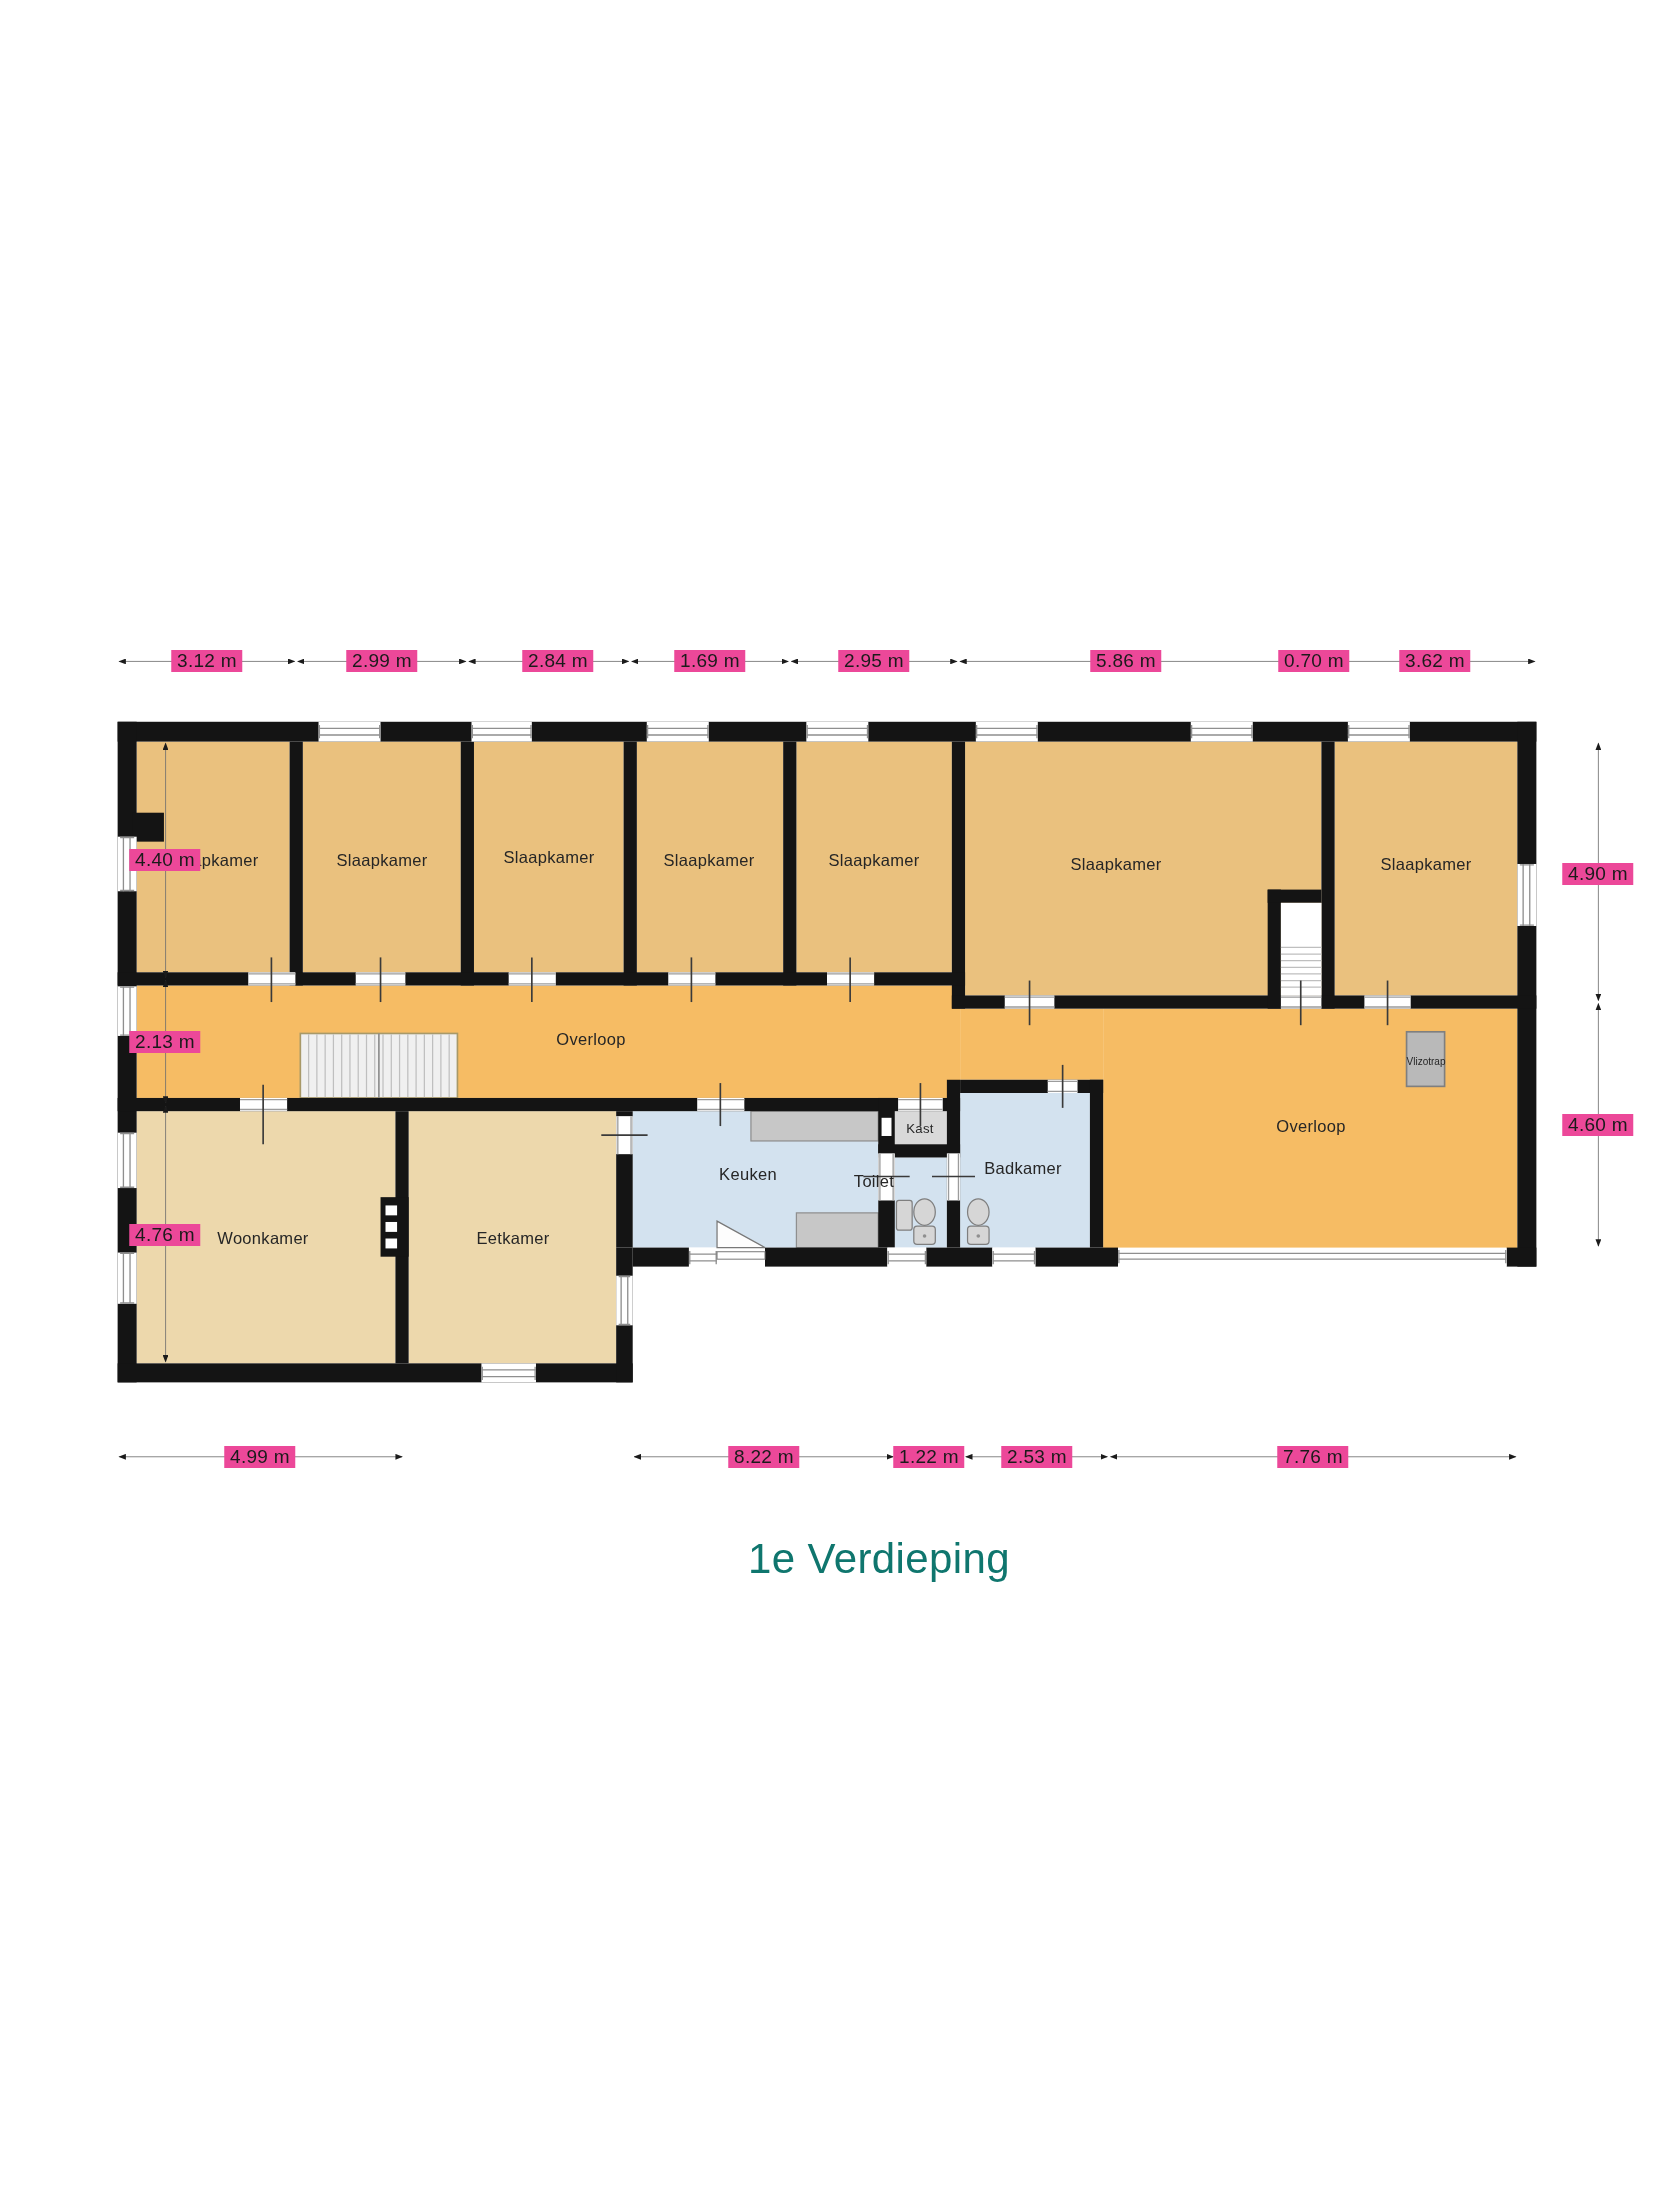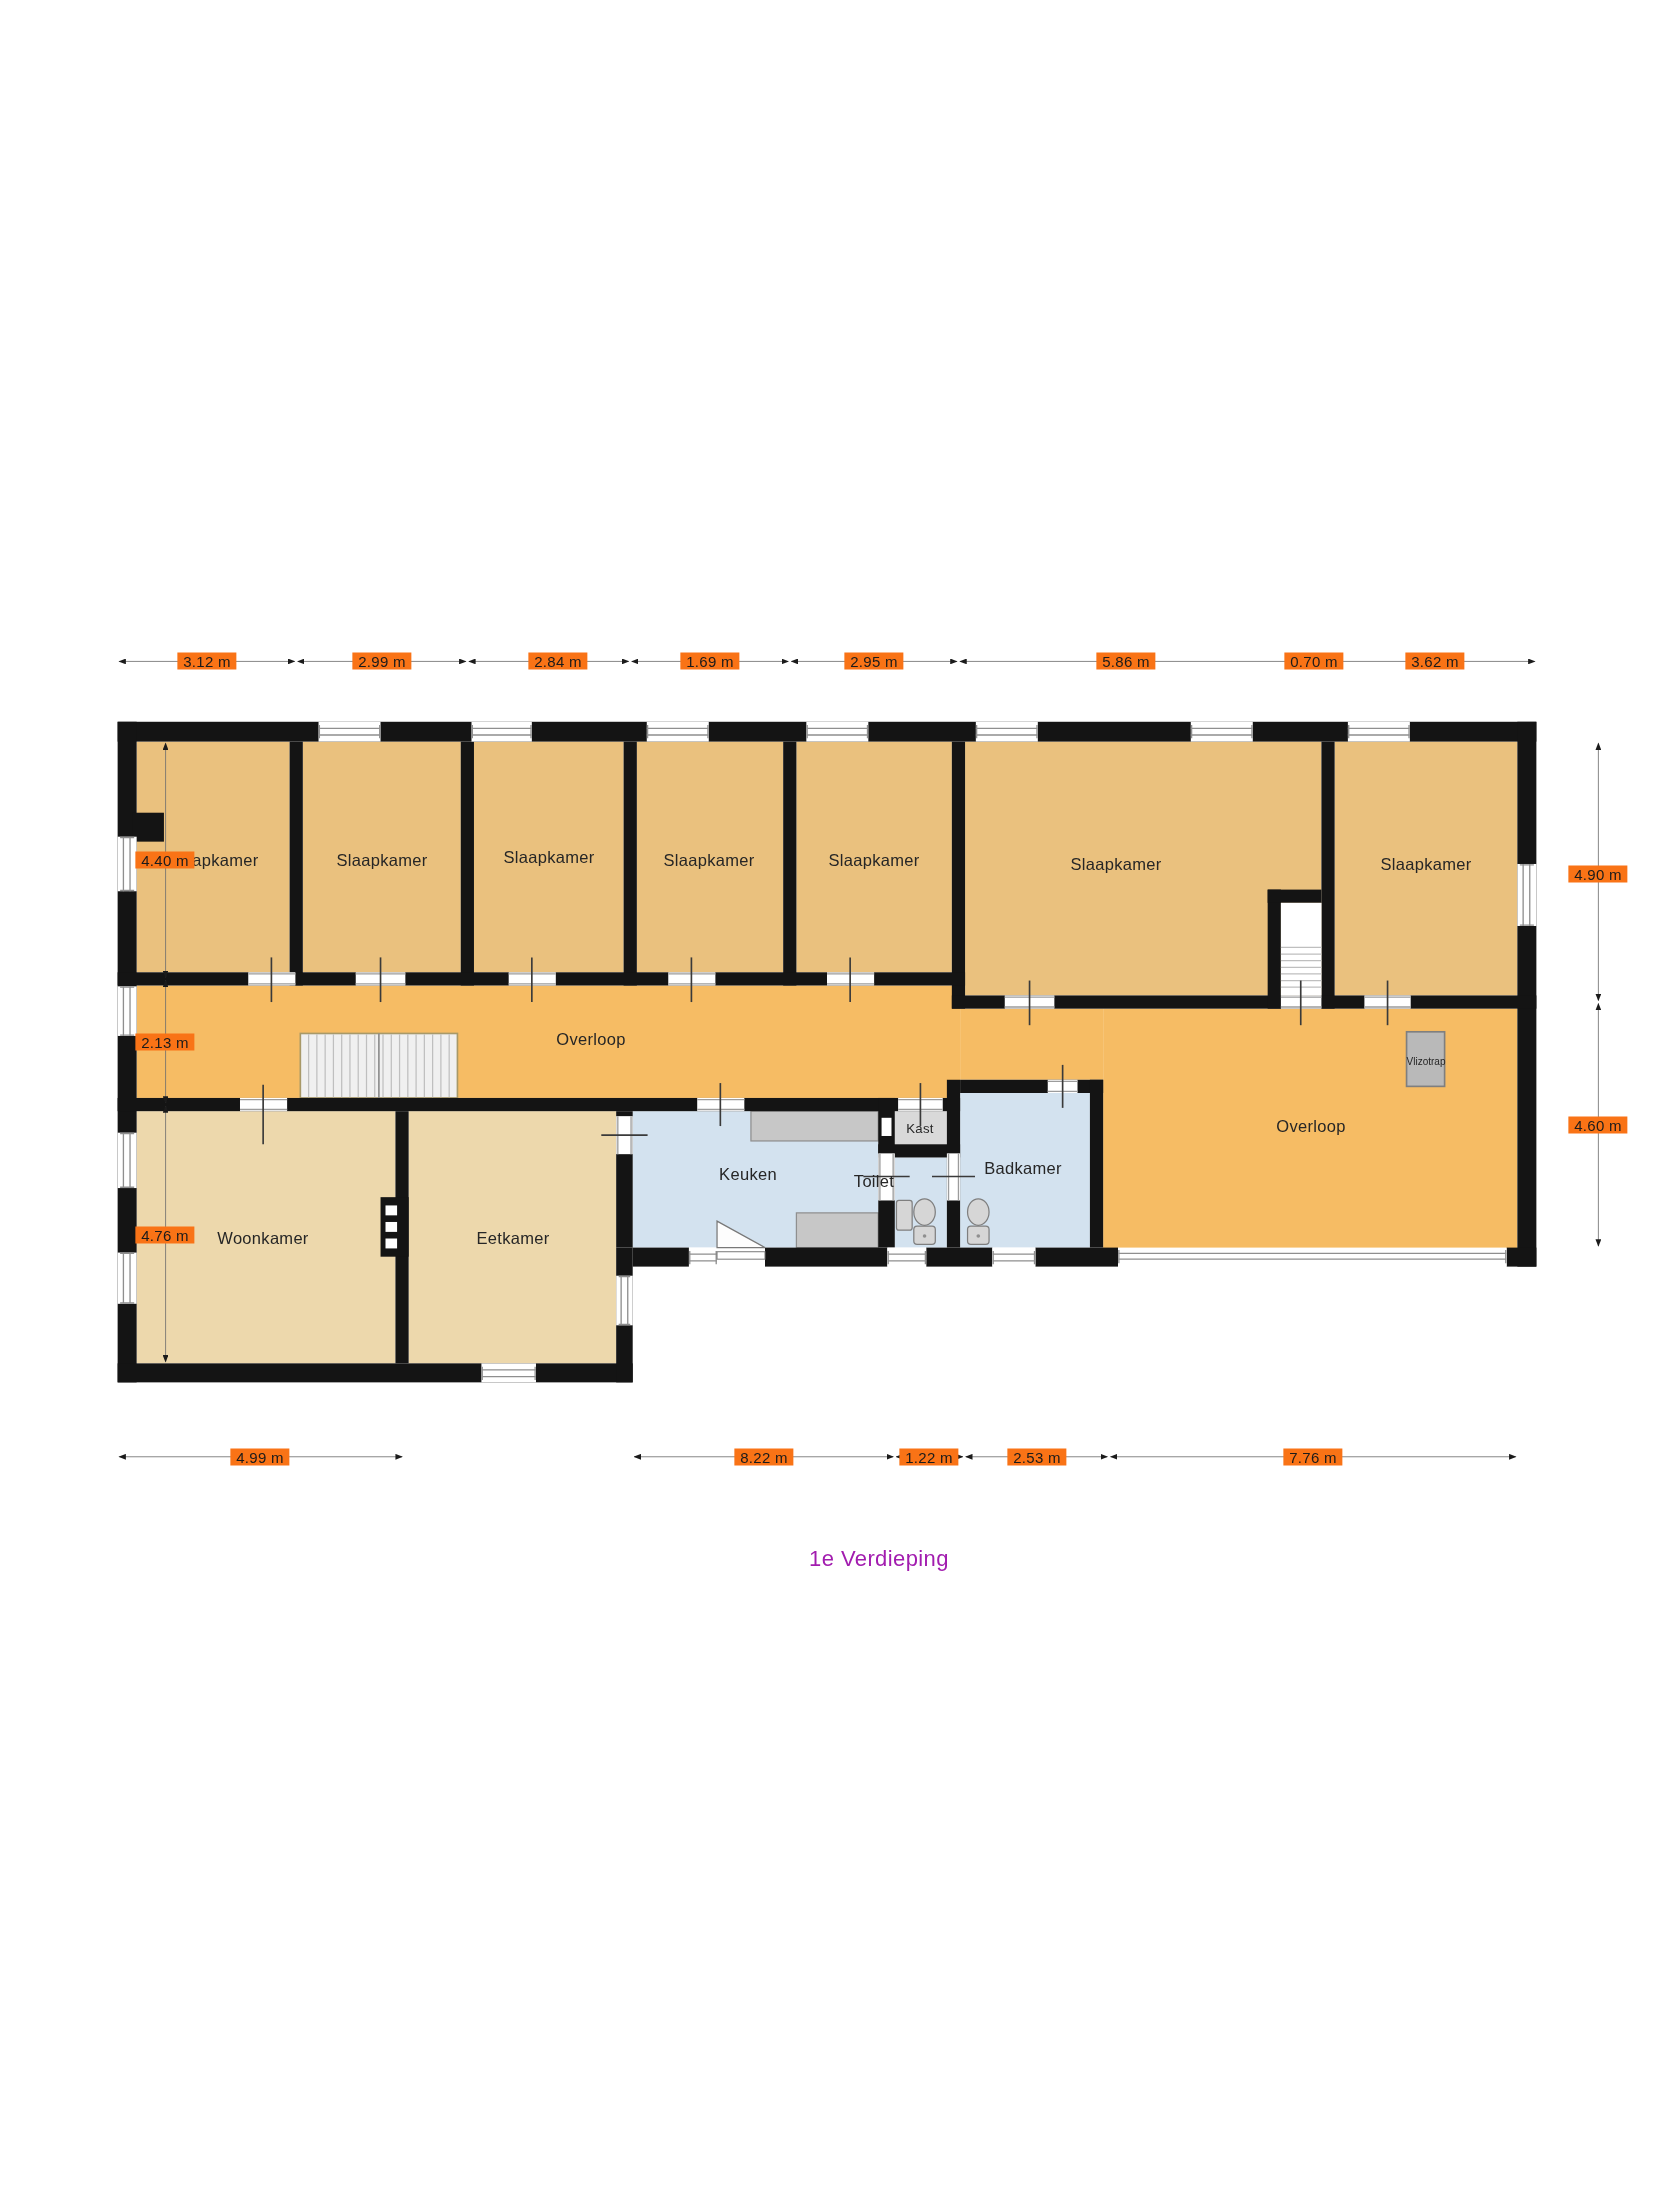--- a/index.html
+++ b/index.html
@@ -4,22 +4,22 @@
 <style>
   html,body{margin:0;padding:0;background:#ffffff;}
   .page{position:relative;width:1654px;height:2205px;background:#ffffff;overflow:hidden;
         font-family:"Liberation Sans", sans-serif;}
   .plan-svg{position:absolute;left:0;top:0;}
   .lbl{position:absolute;transform:translate(-50%,-50%);white-space:nowrap;
        color:#1f1f1f;font-size:16.5px;letter-spacing:0.3px;}
   .room-lbl{font-size:16.5px;color:#262626;}
   .small-lbl{font-size:13.2px;}
   .tiny-lbl{font-size:10px;letter-spacing:0;}
-  .dim-lbl{background:#f97316;padding:0 5.8px;font-size:15px;color:#1b1b1b;}
-  .title-lbl{font-size:22px;color:#a21caf;letter-spacing:0.4px;}
+  .dim-lbl{background:#ec4899;padding:0 5.8px;font-size:19px;color:#1b1b1b;}
+  .title-lbl{font-size:42px;color:#0f766e;letter-spacing:0.4px;}
 
   .f-bed{fill:#EAC17E;}
   .f-hall{fill:#F6BC64;}
   .f-live{fill:#EDD8AC;}
   .f-wet{fill:#D3E2EF;}
   .f-closet{fill:#D9D9D9;}
   .wall{fill:#141414;}
   .opening{fill:#ffffff;}
   .sill{stroke:#9C9C9C;stroke-width:1.6;fill:none;}
   .tick{stroke:#3a3a3a;stroke-width:2;fill:none;}

